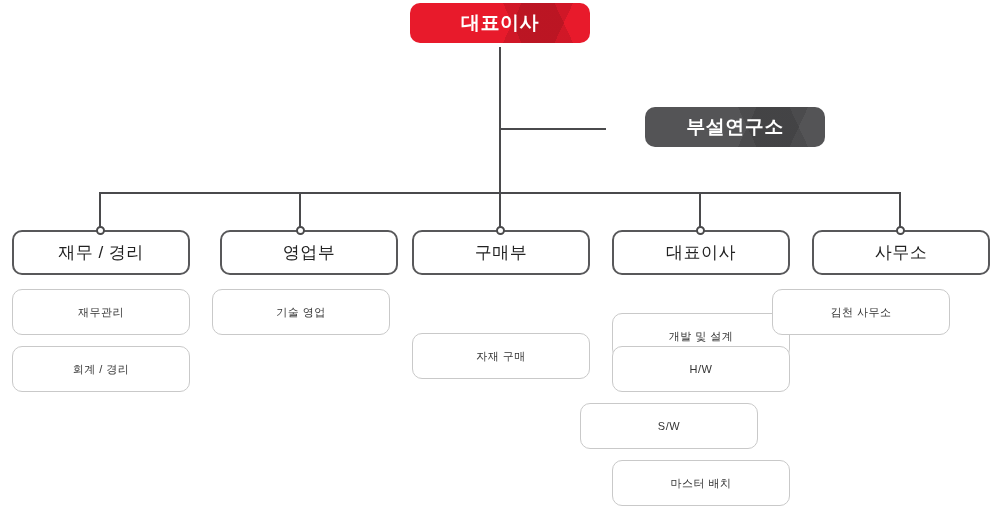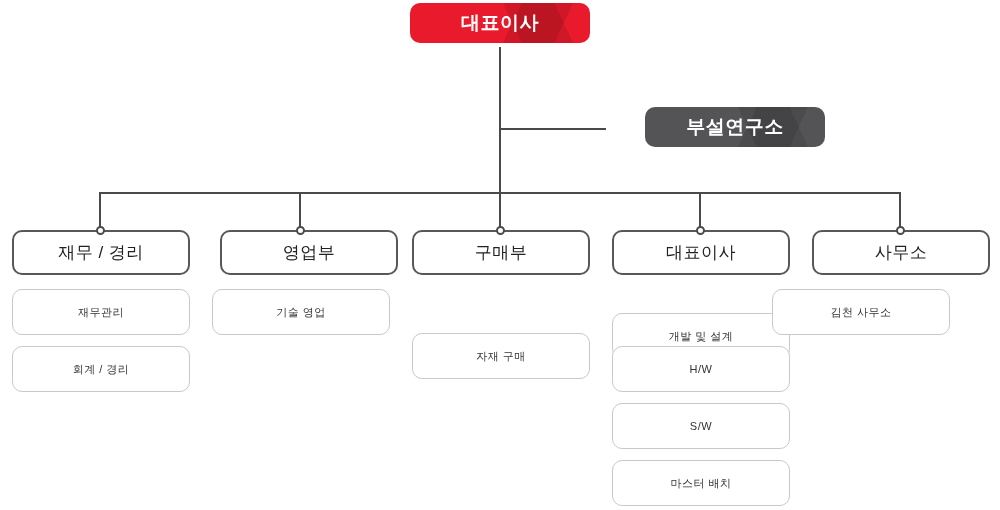--- a/index.html
+++ b/index.html
@@ -133,21 +133,21 @@
 
   <div class="node dept-header" style="left:612px; top:230px;">
     <span>대표이사</span>
   </div>
   <div class="node dept-child" style="left:612px; top:289px;margin-top:24px;">
     <span>개발 및 설계</span>
   </div>
   <div class="node dept-child" style="left:612px; top:346px;">
     <span>H/W</span>
   </div>
-  <div class="node dept-child" style="left:612px; top:403px;">
+  <div class="node dept-child" style="left:580px; top:403px;">
     <span>S/W</span>
   </div>
   <div class="node dept-child" style="left:612px; top:460px;">
     <span>마스터 배치</span>
   </div>
 
   <div class="node dept-header" style="left:812px; top:230px;">
     <span>사무소</span>
   </div>
   <div class="node dept-child" style="left:772px; top:289px;">

